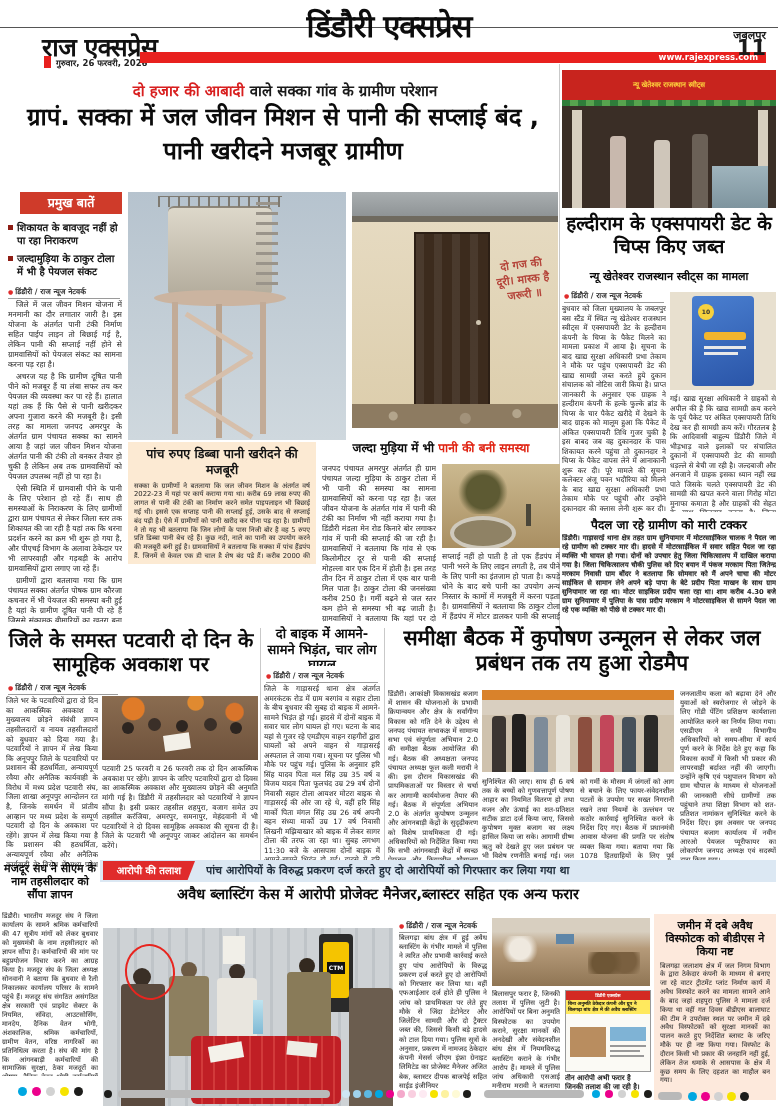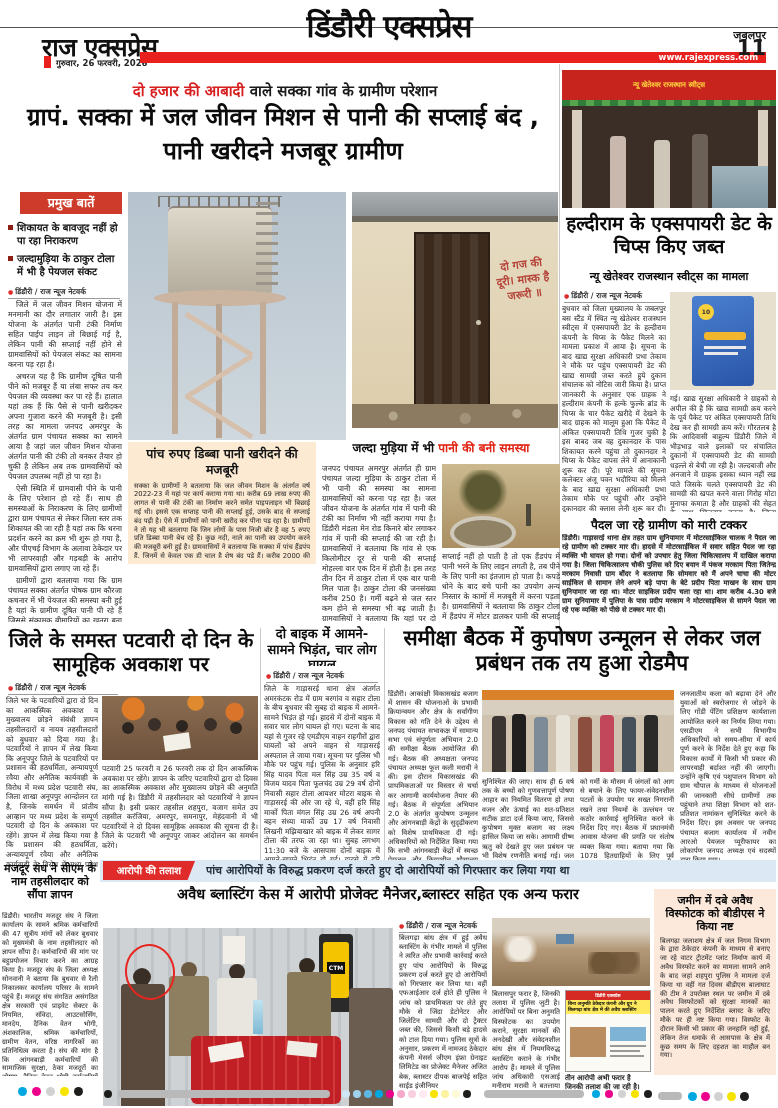--- a/index.html
+++ b/index.html
@@ -249,21 +249,21 @@
     <div style="background:#d42a23;color:#fff;font-size:4.5px;font-weight:800;text-align:center;line-height:9px;height:9px;">डिंडौरी एक्सप्रेस</div>
     <div style="font-size:4.8px;font-weight:800;line-height:1.25;background:#ffe95e;padding:1px 2px;color:#111;">बिना अनुमति ठेकेदार कंपनी और ग्रुप ने बिलगढ़ा बांध क्षेत्र में की अवैध ब्लास्टिंग</div>
     <div class="abs" style="left:4px;top:36px;width:36px;height:30px;background:#b98d5f;"></div>
     <div class="abs" style="left:44px;top:36px;width:36px;height:14px;background:#7fb3d5;"></div>
     <div class="abs" style="left:44px;top:54px;width:36px;height:2px;background:#999;"></div>
     <div class="abs" style="left:44px;top:59px;width:30px;height:2px;background:#999;"></div>
     <div class="abs" style="left:44px;top:64px;width:34px;height:2px;background:#999;"></div>
   </div>
   <div class="abs caption" style="left:565px;top:1074px;width:84px;height:22px;overflow:hidden;">तीन आरोपी अभी फरार है जिनकी तलाश की जा रही है।</div>
 
-  <div class="abs peach" style="left:654px;top:889px;width:122px;height:186px;padding:5px 6px;box-sizing:border-box;">
+  <div class="abs peach" style="left:654px;top:914px;width:122px;height:186px;padding:5px 6px;box-sizing:border-box;">
     <div class="art-head" style="font-size:11px;">जमीन में दबे अवैध विस्फोटक को बीडीएस ने किया नष्ट</div>
     <div class="tiny" style="margin-top:3px;height:134px;">बिलगढ़ा जलाशय क्षेत्र में जल निगम विभाग के द्वारा ठेकेदार कंपनी के माध्यम से बनाए जा रहे वाटर ट्रीटमेंट प्लांट निर्माण कार्य में अवैध विस्फोट करने का मामला सामने आने के बाद जहां शहपुरा पुलिस ने मामला दर्ज किया था वहीं गत दिवस बीडीएस बालाघाट की टीम ने उपरोक्त स्थल पर जमीन में दबे अवैध विस्फोटकों को सुरक्षा मानकों का पालन करते हुए निर्देशित ब्लास्ट के जरिए मौके पर ही नष्ट किया गया। विस्फोट के दौरान किसी भी प्रकार की जनहानि नहीं हुई, लेकिन तेज धमाके से आसपास के क्षेत्र में कुछ समय के लिए दहशत का माहौल बन गया।</div>
   </div>
 
   <div>
     <div class="d d-c" style="left:18px;top:1087px;width:9px;height:9px;"></div>
     <div class="d d-m" style="left:32px;top:1087px;width:9px;height:9px;"></div>
     <div class="d d-gr" style="left:46px;top:1087px;width:9px;height:9px;"></div>
     <div class="d d-y" style="left:60px;top:1087px;width:9px;height:9px;"></div>
     <div class="d d-k" style="left:74px;top:1087px;width:9px;height:9px;"></div>

